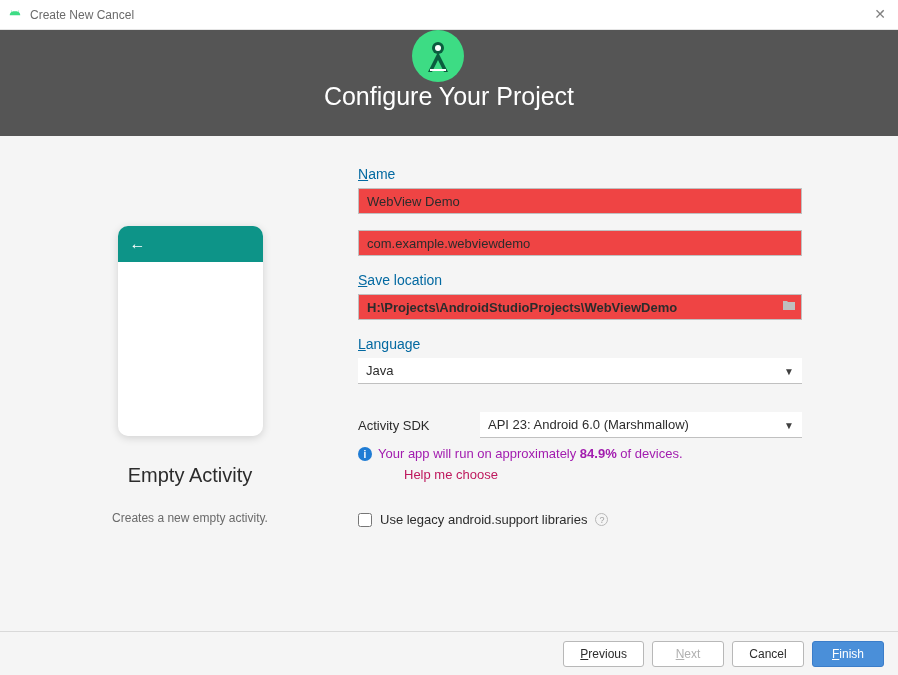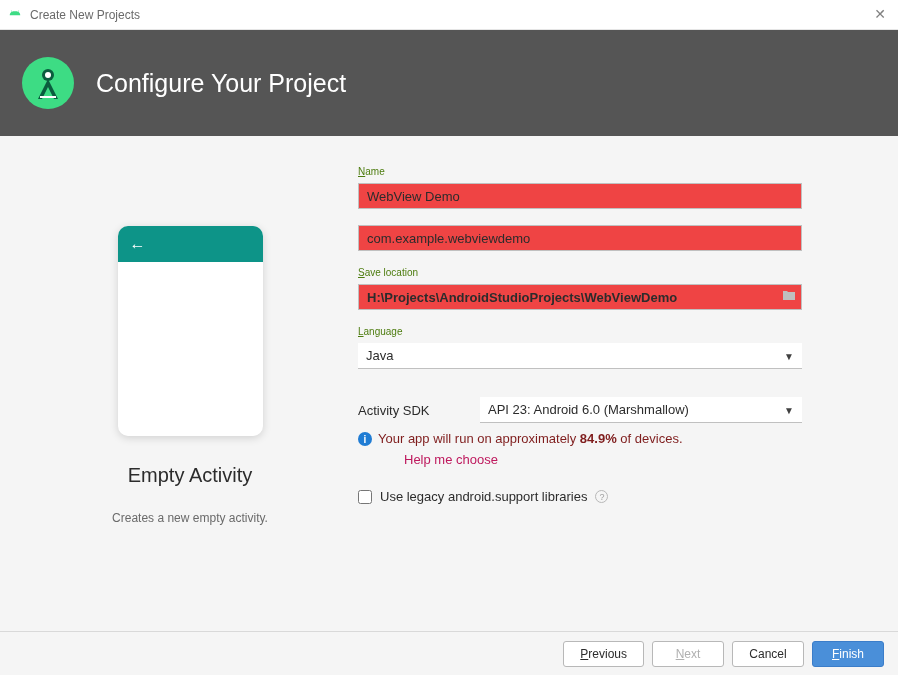--- a/index.html
+++ b/index.html
@@ -3,75 +3,75 @@
 <meta charset="utf-8">
 <style>
 * { box-sizing: border-box; margin: 0; padding: 0; font-family: "Segoe UI", Arial, sans-serif; }
 body { width: 898px; height: 675px; background: #f5f5f5; overflow: hidden; position: relative; }
 
 .titlebar { height: 30px; background: #fff; display: flex; align-items: center; padding: 0 8px; border-bottom: 1px solid #e5e5e5; position: relative; }
 .titlebar .app-icon { width: 14px; height: 14px; margin-right: 8px; }
 .titlebar .title { font-size: 12px; color: #6a6a6a; }
 .titlebar .close { position: absolute; right: 12px; top: 6px; font-size: 14px; color: #808080; }
 
-.header { height: 106px; background: #555555; display: flex; align-items: center; padding: 0 22px; }
+.header { height: 106px; background: #555555; display: flex; align-items: center; padding: 0 22px; flex-direction: column; }
 .header .logo { width: 52px; height: 52px; margin-right: 22px; position: relative; }
 .header h1 { color: #fff; font-size: 25px; font-weight: 400; }
 
 .content { display: flex; padding: 30px 40px 0 40px; height: 495px; }
 
 .left-col { width: 300px; display: flex; flex-direction: column; align-items: center; padding-top: 60px; }
 .phone-preview { width: 145px; height: 210px; border-radius: 10px; background: #fff; box-shadow: 0 2px 8px rgba(0,0,0,0.15); overflow: hidden; margin-bottom: 28px; }
 .phone-topbar { height: 36px; background: #0d9488; display: flex; align-items: center; padding: 0 12px; }
 .phone-topbar .back-arrow { color: #fff; font-size: 16px; }
 .left-col .template-name { font-size: 20px; color: #2c2c2c; margin-bottom: 24px; }
 .left-col .template-desc { font-size: 12px; color: #6a6a6a; }
 
 .right-col { flex: 1; padding-left: 18px; }
 .field-group { margin-bottom: 16px; }
-.field-label { font-size: 10px; color: #4d7c0f; margin-bottom: 6px; display: block; }
+.field-label { font-size: 14px; color: #0369a1; margin-bottom: 6px; display: block; }
 .field-label .underline { text-decoration: underline; }
 .text-input { width: 444px; height: 26px; border: 1px solid #c0c0c0; background: #ef4444; padding: 0 8px; font-size: 13px; color: #2c2c2c; }
 .text-input.with-icon { padding-right: 22px; font-weight: bold; }
 .input-wrap { position: relative; width: 444px; }
 .folder-icon { position: absolute; right: 6px; top: 5px; color: #a0a0a0; font-size: 13px; }
 .select-input { width: 444px; height: 26px; border: none; border-bottom: 1px solid #c0c0c0; background: #fff; padding: 0 8px; font-size: 13px; color: #2c2c2c; position: relative; display: flex; align-items: center; }
 .select-arrow { position: absolute; right: 8px; top: 8px; font-size: 10px; color: #404040; }
 
 .sdk-row { display: flex; align-items: center; margin-bottom: 8px; margin-top: 28px; }
 .sdk-row .sdk-label { font-size: 13px; color: #2c2c2c; width: 122px; }
 .sdk-select { flex: 1; max-width: 322px; height: 26px; border: none; border-bottom: 1px solid #c0c0c0; background: #fff; padding: 0 8px; font-size: 13px; color: #2c2c2c; position: relative; display: flex; align-items: center; }
 
 .info-row { display: flex; align-items: flex-start; margin-bottom: 4px; margin-left: 0; }
 .info-icon { width: 14px; height: 14px; border-radius: 50%; background: #1f7cd4; color: #fff; font-size: 10px; display: flex; align-items: center; justify-content: center; margin-right: 6px; font-weight: bold; flex-shrink: 0; margin-top: 1px; }
-.info-text { font-size: 13px; color: #7f1d1d; }
+.info-text { font-size: 13px; color: #a21caf; }
 .info-text b { font-weight: 600; }
 .help-link { font-size: 13px; color: #be185d; margin-left: 46px; margin-bottom: 18px; display: inline-block; }
 
-.checkbox-row { display: flex; align-items: center; margin-top: 4px; }
+.checkbox-row { display: flex; align-items: center; margin-top: 12px; }
 .checkbox-row input[type=checkbox] { width: 14px; height: 14px; margin-right: 8px; }
 .checkbox-row .cb-label { font-size: 13px; color: #2c2c2c; }
 .help-circle { width: 13px; height: 13px; border: 1px solid #b8b8b8; border-radius: 50%; color: #a0a0a0; font-size: 9px; display: inline-flex; align-items: center; justify-content: center; margin-left: 8px; }
 
 .footer { position: absolute; bottom: 0; left: 0; right: 0; height: 44px; border-top: 1px solid #d9d9d9; background: #f5f5f5; display: flex; align-items: center; justify-content: flex-end; padding: 0 14px; gap: 8px; }
 .btn { height: 26px; padding: 0 16px; font-size: 12px; border: 1px solid #b8b8b8; background: #fff; color: #2c2c2c; border-radius: 3px; display: inline-flex; align-items: center; justify-content: center; min-width: 72px; }
 .btn.disabled { color: #b0b0b0; }
 .btn.primary { background: #4a8fd9; color: #fff; border-color: #3b7dc9; }
 .btn .underline { text-decoration: underline; }
 </style>
 </head>
 <body>
 
 <div class="titlebar">
   <span class="app-icon">
     <svg viewBox="0 0 24 24" width="14" height="14">
         <path fill="#3ddc84" d="M17.5 9.5c.3 0 .5-.2.5-.5s-.2-.5-.5-.5-.5.2-.5.5.2.5.5.5m-11 0c.3 0 .5-.2.5-.5s-.2-.5-.5-.5-.5.2-.5.5.2.5.5.5m11.2-3L19 4.2c.1-.1 0-.3-.1-.4-.1-.1-.3 0-.4.1l-1.4 2.4C16 5.8 14.6 5.5 13 5.5h-2c-1.6 0-3 .3-4.1.8L5.5 3.9c-.1-.1-.3-.2-.4-.1-.1.1-.2.3-.1.4l1.3 2.3C4.1 7.9 3 10 3 12.5h18c0-2.5-1.1-4.6-3.3-6"></path>
       </svg>
   </span>
-  <span class="title">Create New Projects</span>
+  <span class="title">Create New Cancel</span>
   <span class="close">✕</span>
 </div>
 
 <div class="header">
   <div class="logo">
     <svg viewBox="0 0 52 52" width="52" height="52">
       <circle cx="26" cy="26" r="26" fill="#3ddc84"></circle>
       <circle cx="26" cy="18" r="6" fill="#0a5c3e"></circle>
       <circle cx="26" cy="18" r="3" fill="#fff"></circle>
       <path d="M26 22 L16 42 L20 42 L26 30 L32 42 L36 42 Z" fill="#0a5c3e"></path>

